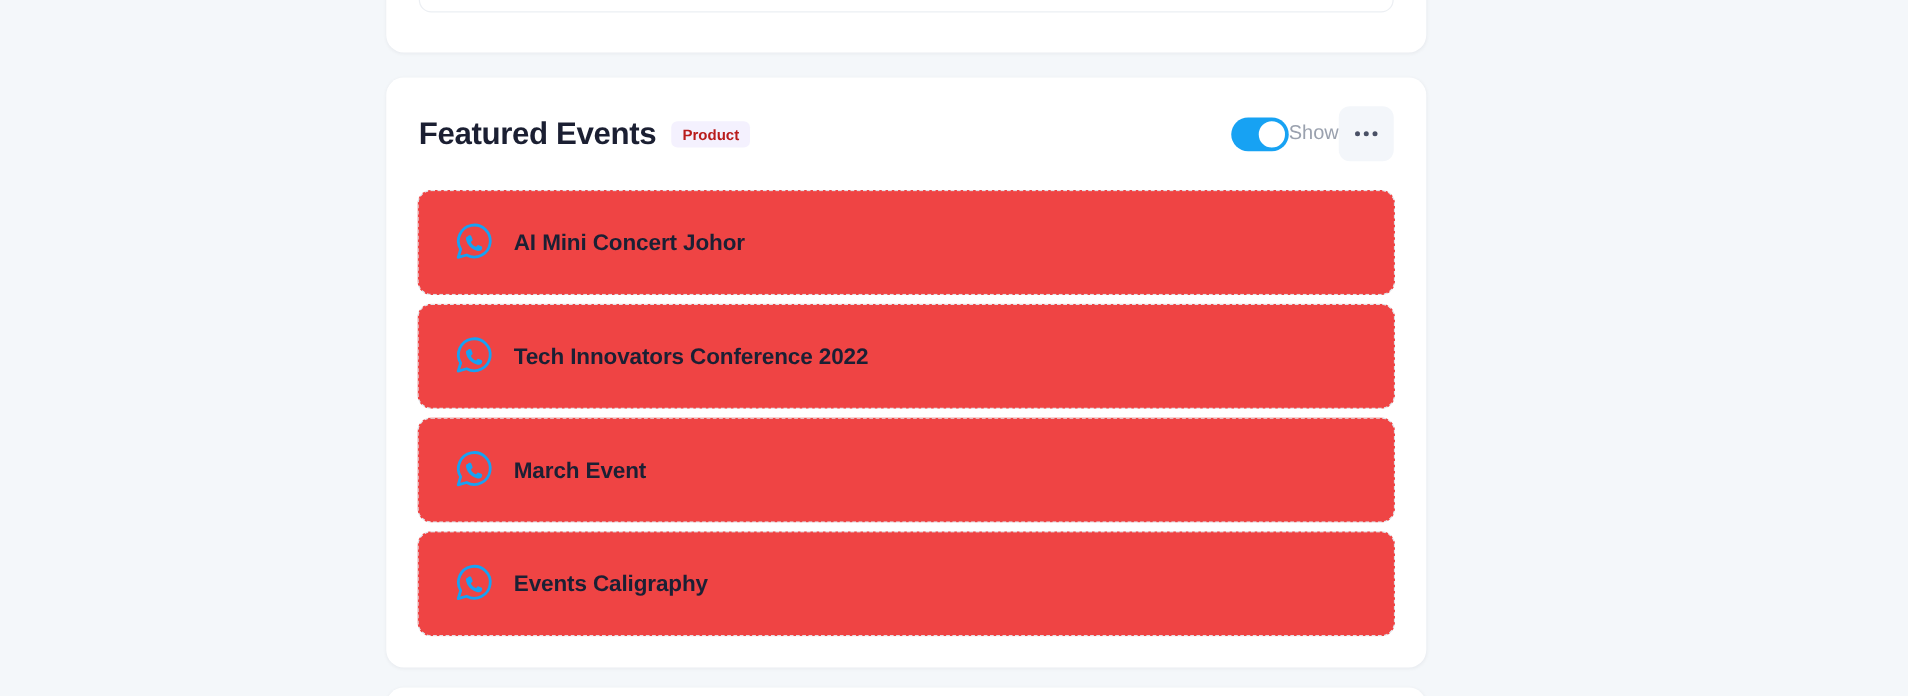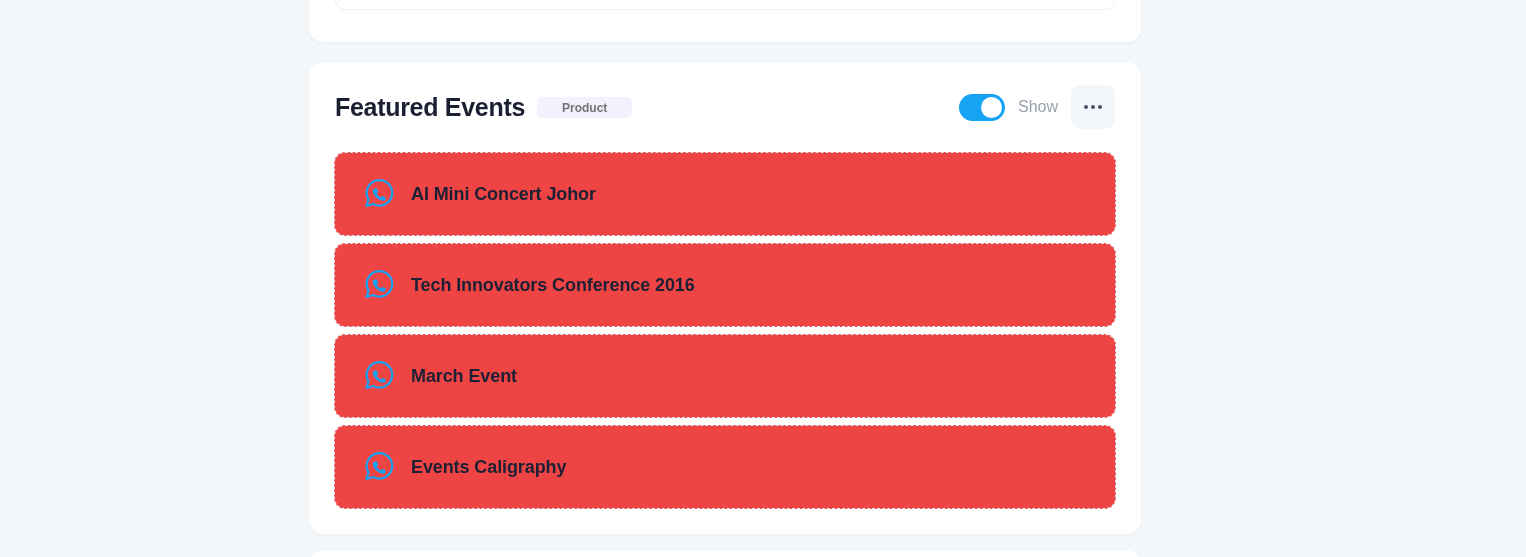--- a/index.html
+++ b/index.html
@@ -76,33 +76,32 @@
   .panel-title {
     font-size: 25px;
     font-weight: bold;
     color: #1b1f32;
     letter-spacing: -0.3px;
     line-height: 1;
   }
 
   .badge {
     background: #f4f1fe;
-    color: #737373;
+    color: #b91c1c;
     font-size: 12px;
     font-weight: bold;
-    padding: 5px 25px 4px;
+    padding: 5px 9px 4px;
     border-radius: 5px;
     line-height: 1;
   }
 
   .header-actions {
     margin-left: auto;
     display: flex;
     align-items: center;
-    gap: 13px;
     justify-content: center;
   }
 
   .toggle {
     width: 46px;
     height: 27px;
     border-radius: 14px;
     background: #17a2f3;
     position: relative;
     cursor: pointer;
@@ -228,21 +227,21 @@
           <path d="M12.5 11.4 c0.5 -0.9 1.1 -0.8 1.6 -0.8 c0.4 0 0.8 0.1 1.1 0.9 l0.8 2 c0.2 0.5 0 0.9 -0.3 1.2 l-0.6 0.6 c-0.2 0.2 -0.3 0.5 -0.1 0.8 c0.6 1.1 1.9 2.4 3.1 3 c0.3 0.2 0.6 0.1 0.8 -0.1 l0.7 -0.8 c0.3 -0.3 0.7 -0.4 1.1 -0.2 l1.9 0.9 c0.5 0.3 0.7 0.6 0.7 1 c0 1 -0.7 2.1 -1.7 2.4 c-0.9 0.3 -2 0.3 -4.3 -0.8 c-2.7 -1.3 -4.7 -4 -5.2 -5 c-0.5 -1 -1 -2.4 -1 -3.5 c0 -0.8 0.4 -1.2 0.7 -1.6 z" fill="#17a2f3"></path>
         </svg>
         <span class="event-title">AI Mini Concert Johor</span>
       </div>
 
       <div class="event-card">
         <svg class="event-icon" viewBox="0 0 32 32">
           <path d="M5.2 27.2 L7.1 21.1 A12 12 0 1 1 11.6 25.4 Z" fill="none" stroke="#17a2f3" stroke-width="2.1" stroke-linejoin="round" stroke-linecap="round"></path>
           <path d="M12.5 11.4 c0.5 -0.9 1.1 -0.8 1.6 -0.8 c0.4 0 0.8 0.1 1.1 0.9 l0.8 2 c0.2 0.5 0 0.9 -0.3 1.2 l-0.6 0.6 c-0.2 0.2 -0.3 0.5 -0.1 0.8 c0.6 1.1 1.9 2.4 3.1 3 c0.3 0.2 0.6 0.1 0.8 -0.1 l0.7 -0.8 c0.3 -0.3 0.7 -0.4 1.1 -0.2 l1.9 0.9 c0.5 0.3 0.7 0.6 0.7 1 c0 1 -0.7 2.1 -1.7 2.4 c-0.9 0.3 -2 0.3 -4.3 -0.8 c-2.7 -1.3 -4.7 -4 -5.2 -5 c-0.5 -1 -1 -2.4 -1 -3.5 c0 -0.8 0.4 -1.2 0.7 -1.6 z" fill="#17a2f3"></path>
         </svg>
-        <span class="event-title">Tech Innovators Conference 2016</span>
+        <span class="event-title">Tech Innovators Conference 2022</span>
       </div>
 
       <div class="event-card">
         <svg class="event-icon" viewBox="0 0 32 32">
           <path d="M5.2 27.2 L7.1 21.1 A12 12 0 1 1 11.6 25.4 Z" fill="none" stroke="#17a2f3" stroke-width="2.1" stroke-linejoin="round" stroke-linecap="round"></path>
           <path d="M12.5 11.4 c0.5 -0.9 1.1 -0.8 1.6 -0.8 c0.4 0 0.8 0.1 1.1 0.9 l0.8 2 c0.2 0.5 0 0.9 -0.3 1.2 l-0.6 0.6 c-0.2 0.2 -0.3 0.5 -0.1 0.8 c0.6 1.1 1.9 2.4 3.1 3 c0.3 0.2 0.6 0.1 0.8 -0.1 l0.7 -0.8 c0.3 -0.3 0.7 -0.4 1.1 -0.2 l1.9 0.9 c0.5 0.3 0.7 0.6 0.7 1 c0 1 -0.7 2.1 -1.7 2.4 c-0.9 0.3 -2 0.3 -4.3 -0.8 c-2.7 -1.3 -4.7 -4 -5.2 -5 c-0.5 -1 -1 -2.4 -1 -3.5 c0 -0.8 0.4 -1.2 0.7 -1.6 z" fill="#17a2f3"></path>
         </svg>
         <span class="event-title">March Event</span>
       </div>
 

